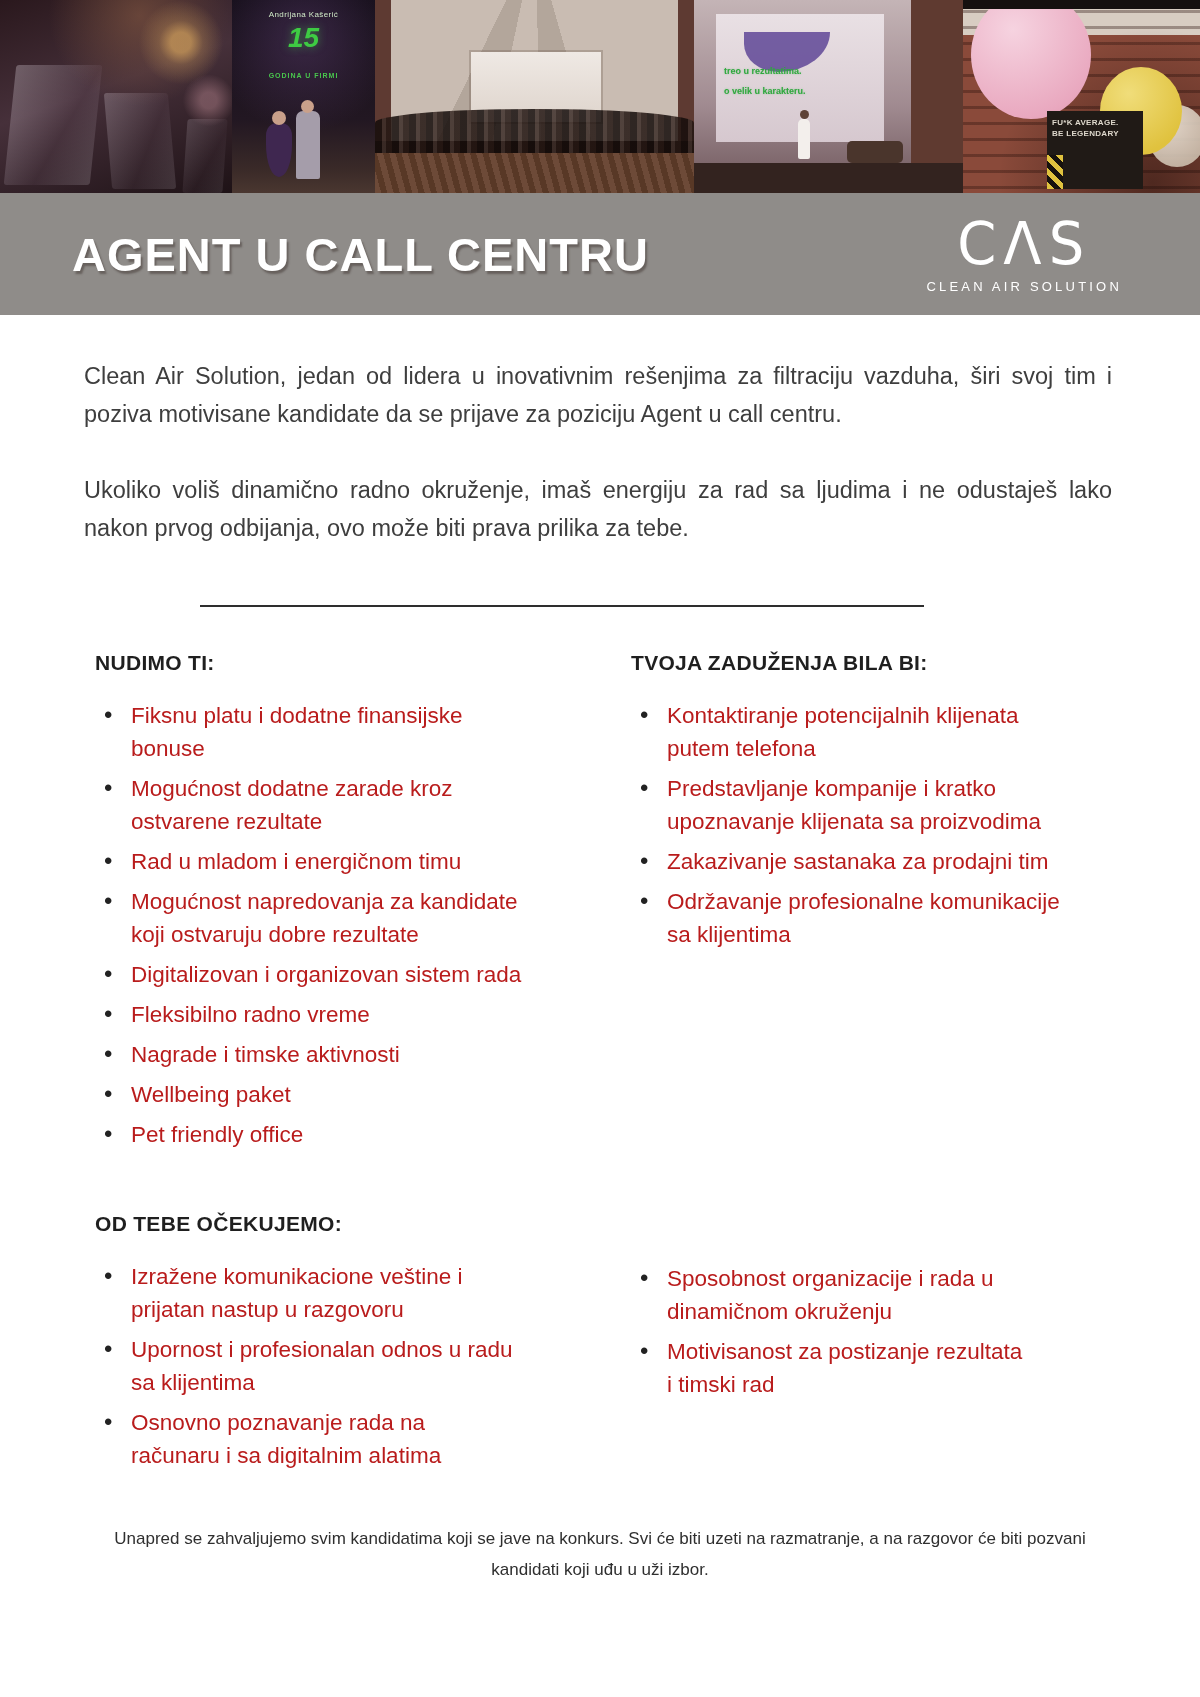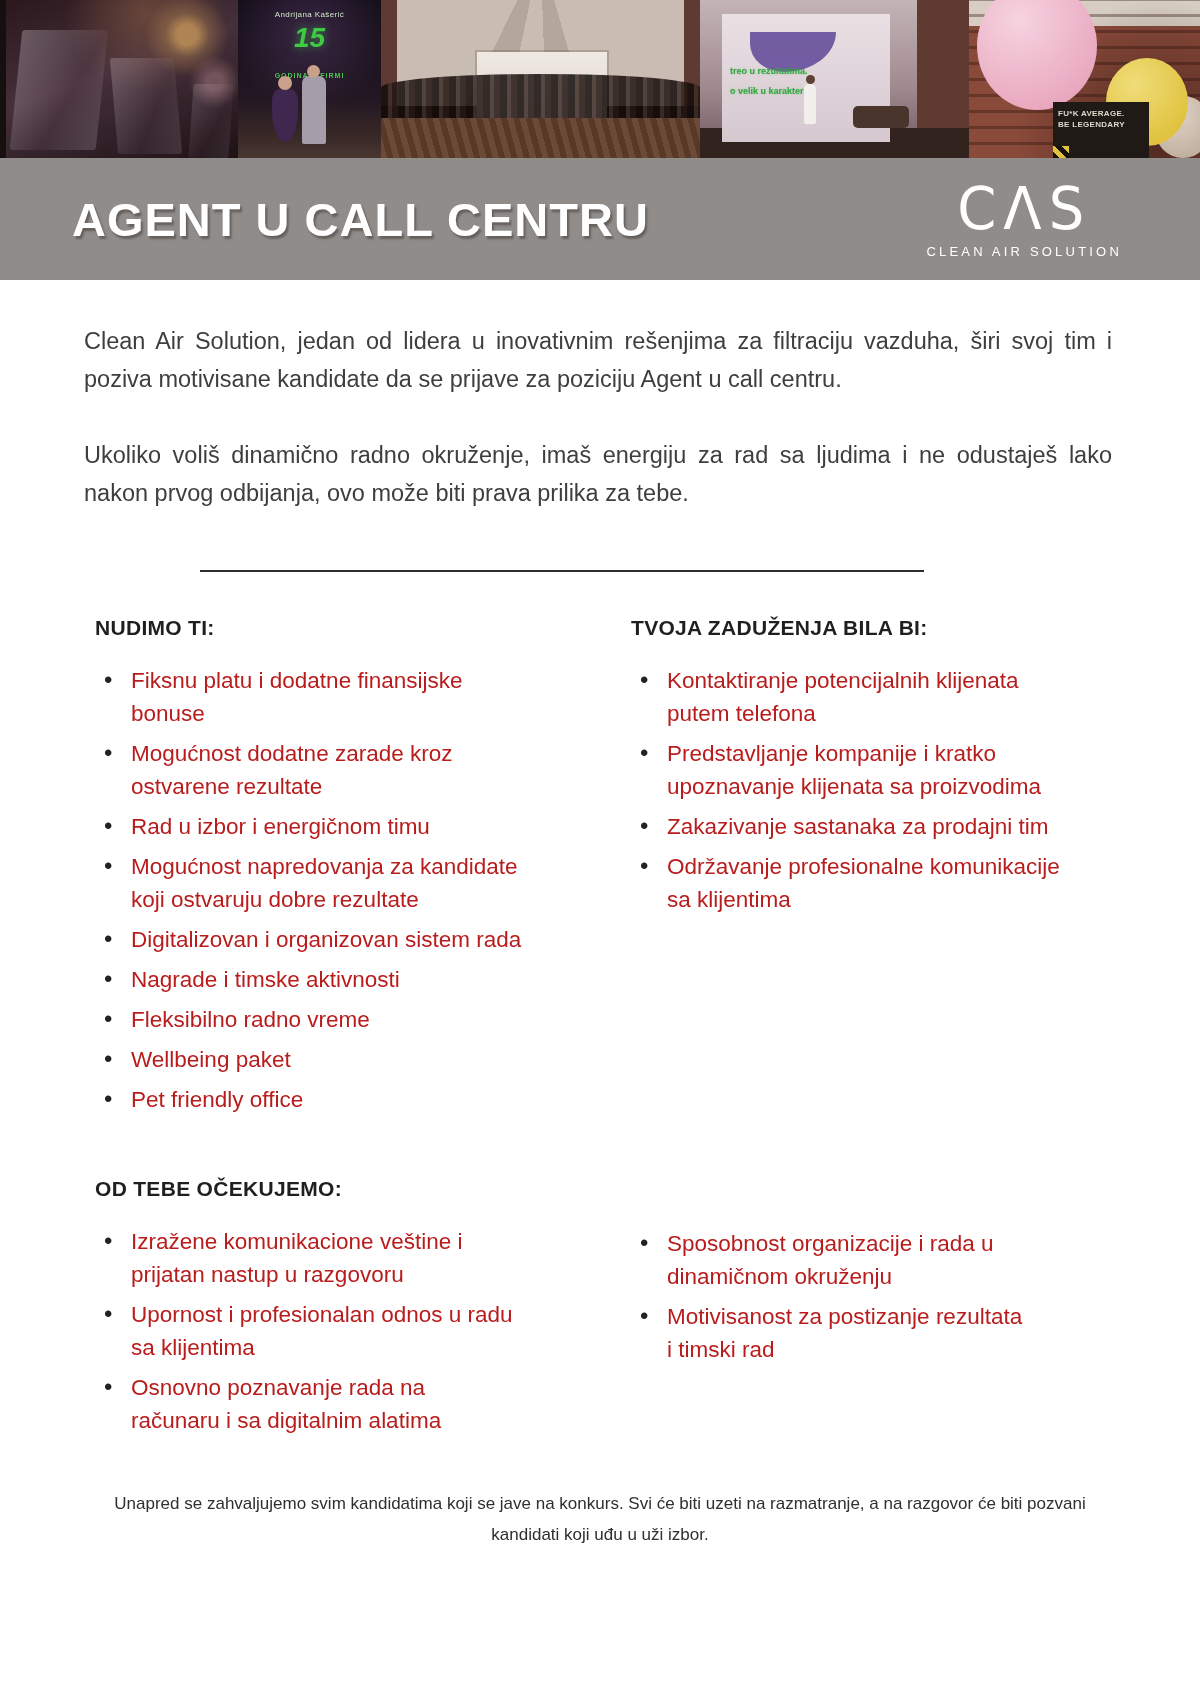--- a/index.html
+++ b/index.html
@@ -6,21 +6,21 @@
   html,body { background:#ffffff; }
   body {
     width:1200px; height:1697px;
     font-family:"Liberation Sans", sans-serif;
     color:#3e3e3e;
     overflow:hidden;
     position:relative;
   }
 
   
-  .photo-strip { display:flex; height:158px; overflow:hidden; background:#15100f;padding-left:6px; }
+  .photo-strip { display:flex; height:193px; overflow:hidden; background:#15100f; }
   .photo { position:relative; height:100%; overflow:hidden; flex:0 0 auto; }
 
   .photo.p1 { width:232px;
     background:
       radial-gradient(circle at 78% 22%, rgba(224,172,96,0.65) 0 10px, rgba(224,172,96,0.25) 22px, transparent 42px),
       radial-gradient(circle at 90% 52%, rgba(205,150,160,0.4) 0 8px, transparent 26px),
       radial-gradient(circle at 60% 8%, rgba(150,100,70,0.5), transparent 40%),
       linear-gradient(160deg, #2a181d 0%, #46303a 45%, #1e1216 100%);
   }
   .trophy { position:absolute; background:linear-gradient(115deg, rgba(235,225,235,0.30), rgba(140,115,135,0.12) 60%, rgba(235,225,235,0.18)); border-radius:3px; }
@@ -68,20 +68,21 @@
   .p4-line.l2 { top:86px; }
   .p4-person { position:absolute; left:104px; bottom:34px; width:12px; height:40px; background:#f3efec; border-radius:5px 5px 2px 2px; }
   .p4-person::before { content:""; position:absolute; top:-9px; left:2px; width:9px; height:9px; border-radius:50%; background:#5d4136; }
   .p4-couch { position:absolute; right:60px; bottom:30px; width:56px; height:22px; background:#4a352c; border-radius:5px; }
 
   .photo.p5 { width:237px;
     background:
       repeating-linear-gradient(0deg, rgba(0,0,0,0) 0 13px, rgba(40,15,10,.35) 13px 16px),
       linear-gradient(180deg, #d8cdc2 0 26px, #8a4a3a 26px),
       #8a4a3a;
+    margin-top: 9px;
   }
   .p5-shade { position:absolute; inset:0; background:radial-gradient(circle at 80% 90%, rgba(20,8,6,.5), transparent 60%); }
   .balloon { position:absolute; border-radius:50%; }
   .balloon.pink { left:8px; top:-18px; width:120px; height:128px; background:radial-gradient(circle at 35% 30%, #f6d3e0, #e9a8bf 75%, #dd94ae); }
   .balloon.yellow { right:18px; top:58px; width:82px; height:88px; background:radial-gradient(circle at 35% 30%, #f0dd7a, #e0c23e 75%); }
   .balloon.white { right:-6px; top:96px; width:58px; height:62px; background:radial-gradient(circle at 35% 30%, #efe6da, #cdbfae 75%); opacity:.9; }
   .p5-poster { position:absolute; left:84px; top:102px; width:96px; height:78px; background:#201a16; padding:6px 5px; }
   .p5-poster .pl { color:#ded8cc; font-size:8px; font-weight:700; letter-spacing:.3px; line-height:11px; }
   .p5-poster::after { content:""; position:absolute; left:0; bottom:0; width:16px; height:34px; background:repeating-linear-gradient(45deg,#e0c23e 0 5px,#17120e 5px 10px); }
 
@@ -179,25 +180,25 @@
 </div>
 
 <div class="divider"></div>
 
 <div class="cols">
   <div class="col-a">
     <div class="sec-heading">NUDIMO TI:</div>
     <ul class="bullets">
       <li>Fiksnu platu i dodatne finansijske bonuse</li>
       <li>Mogućnost dodatne zarade kroz ostvarene rezultate</li>
-      <li>Rad u izbor i energičnom timu</li>
+      <li>Rad u mladom i energičnom timu</li>
       <li>Mogućnost napredovanja za kandidate koji ostvaruju dobre rezultate</li>
       <li>Digitalizovan i organizovan sistem rada</li>
+      <li>Fleksibilno radno vreme</li>
       <li>Nagrade i timske aktivnosti</li>
-      <li>Fleksibilno radno vreme</li>
       <li>Wellbeing paket</li>
       <li>Pet friendly office</li>
     </ul>
   </div>
   <div class="col-b">
     <div class="sec-heading">TVOJA ZADUŽENJA BILA BI:</div>
     <ul class="bullets">
       <li>Kontaktiranje potencijalnih klijenata putem telefona</li>
       <li>Predstavljanje kompanije i kratko upoznavanje klijenata sa proizvodima</li>
       <li>Zakazivanje sastanaka za prodajni tim</li>

